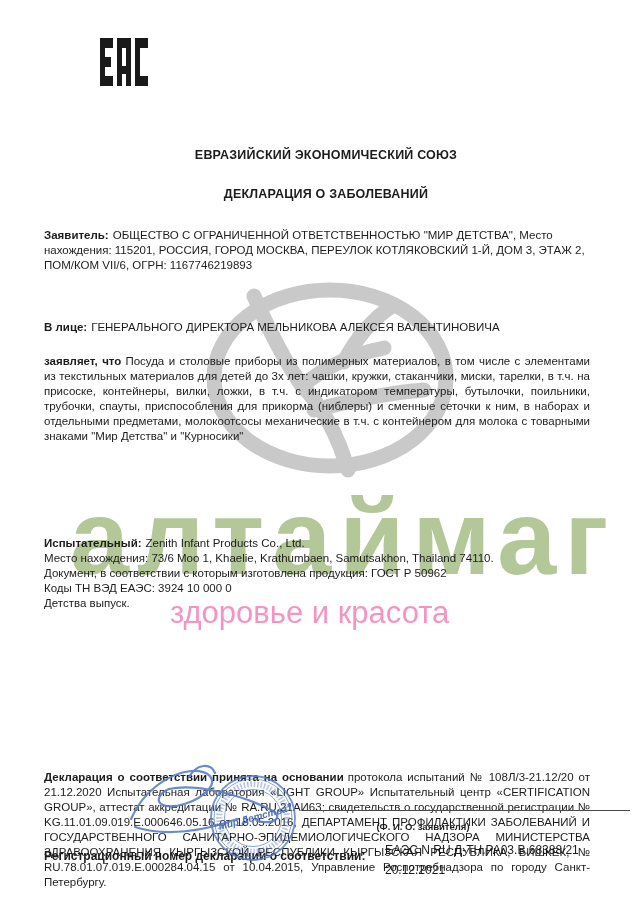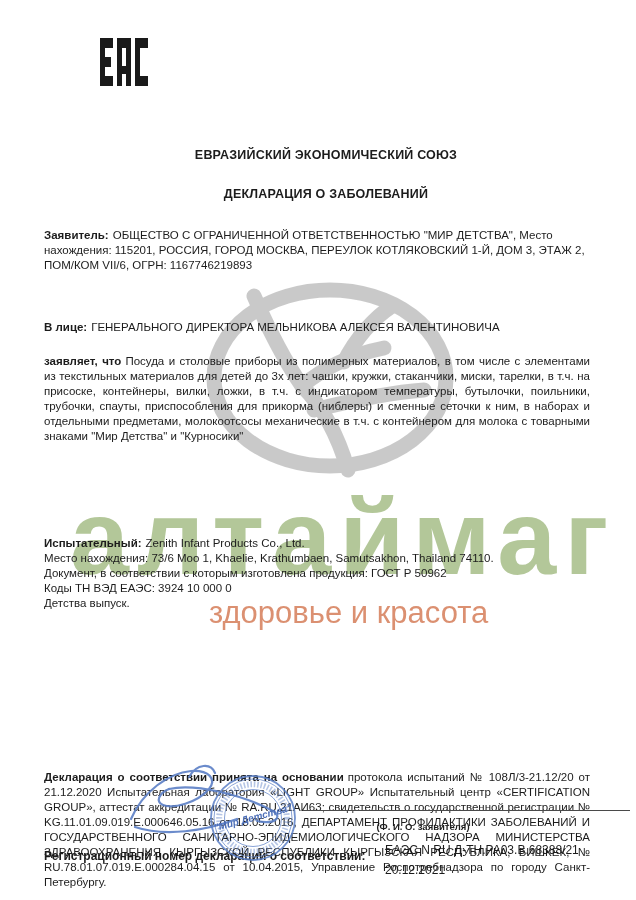--- a/index.html
+++ b/index.html
@@ -30,23 +30,22 @@
   .wm-big {
     left: 70px; top: 484px;
     font-size: 106px; line-height: 1;
     font-weight: 700; letter-spacing: 8px;
     color: #4d7c0f; opacity: 0.42;
     white-space: nowrap;
   }
   .wm-tagline {
     left: 170px; top: 596px;
     font-size: 31px; line-height: 1.1;
-    color: #c2410c; opacity: 0.58;
+    color: #ec4899; opacity: 0.58;
     white-space: nowrap;
-    margin-left: 39px;
   }
   .txt { position: relative; z-index: 1; }
 
   
   .ink { position: absolute; z-index: 2; }
 
   .sig-name {
     position: absolute; left: 303px; top: 792px; width: 327px;
     text-align: center; font-size: 12px; z-index: 1;
   }

